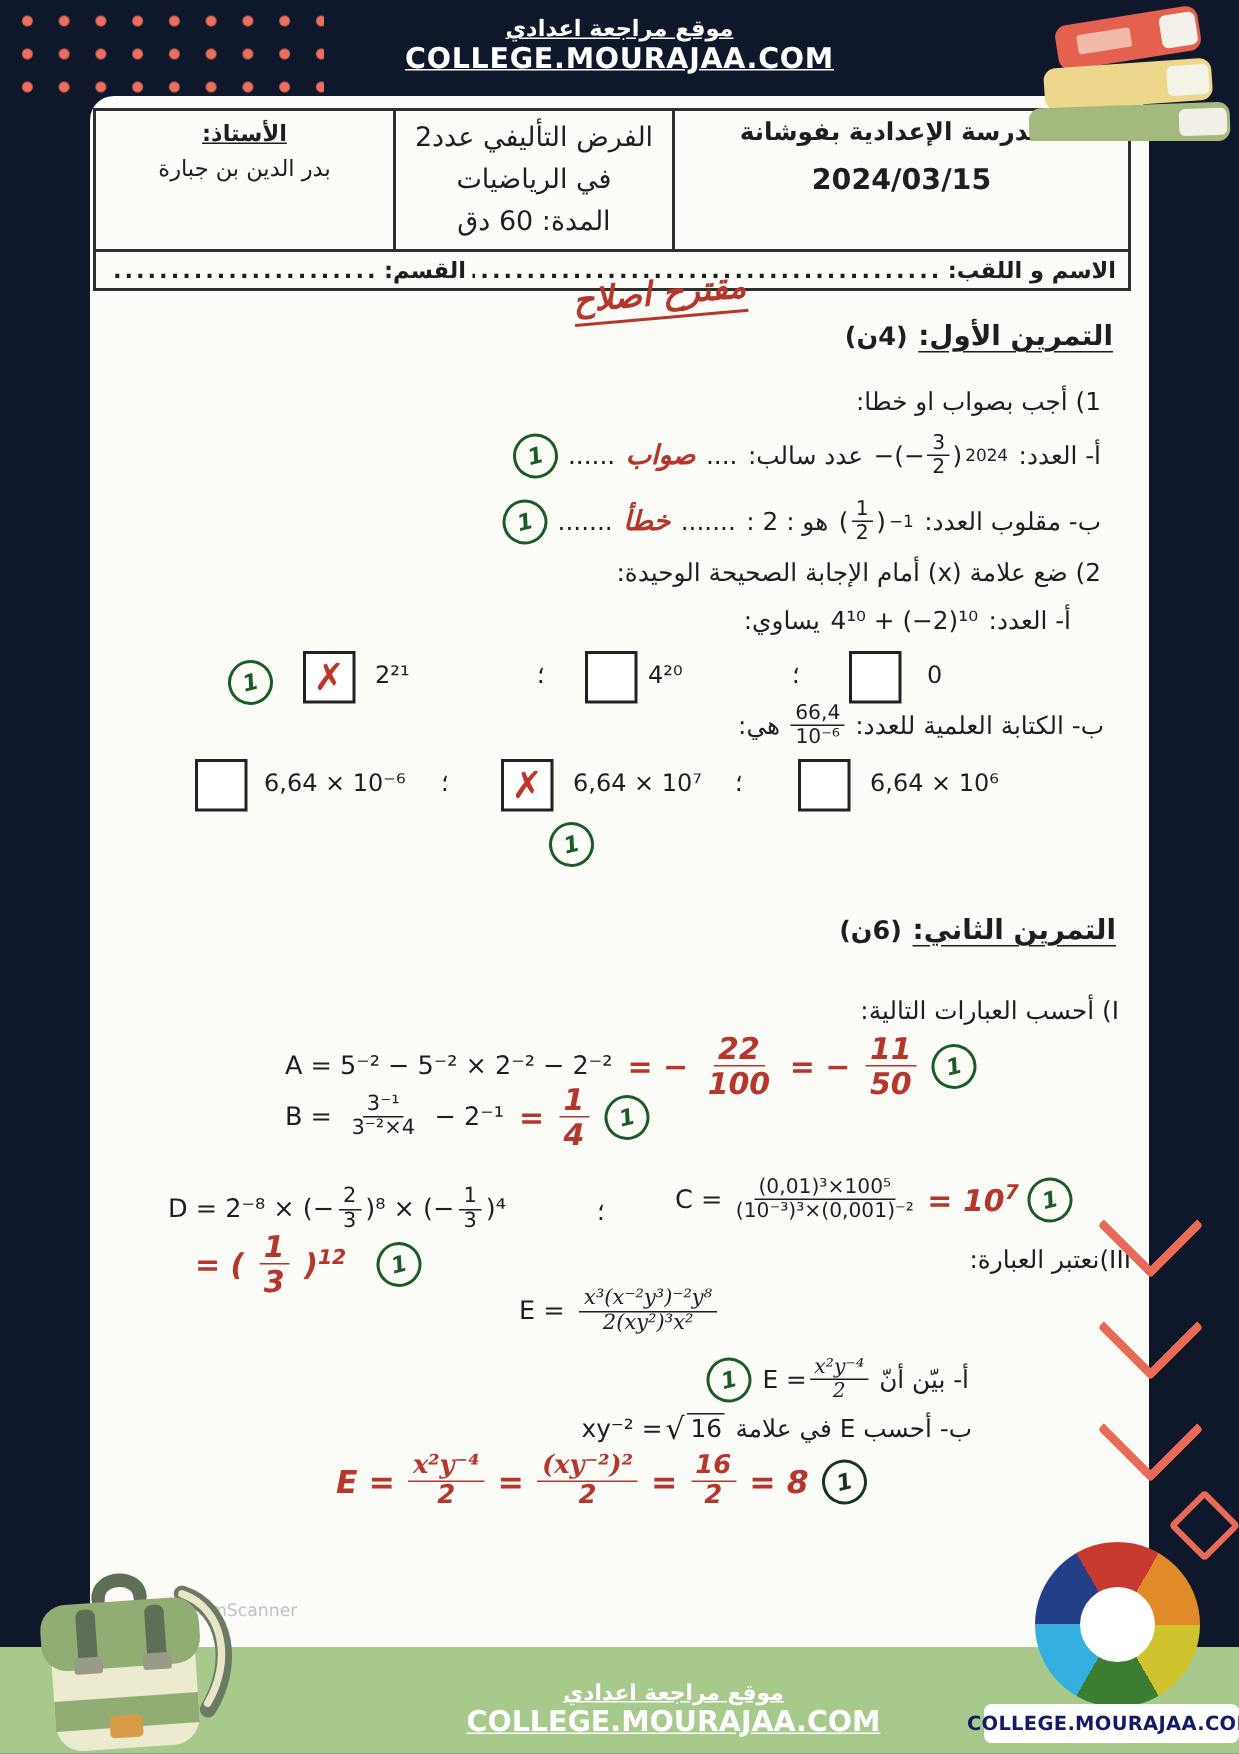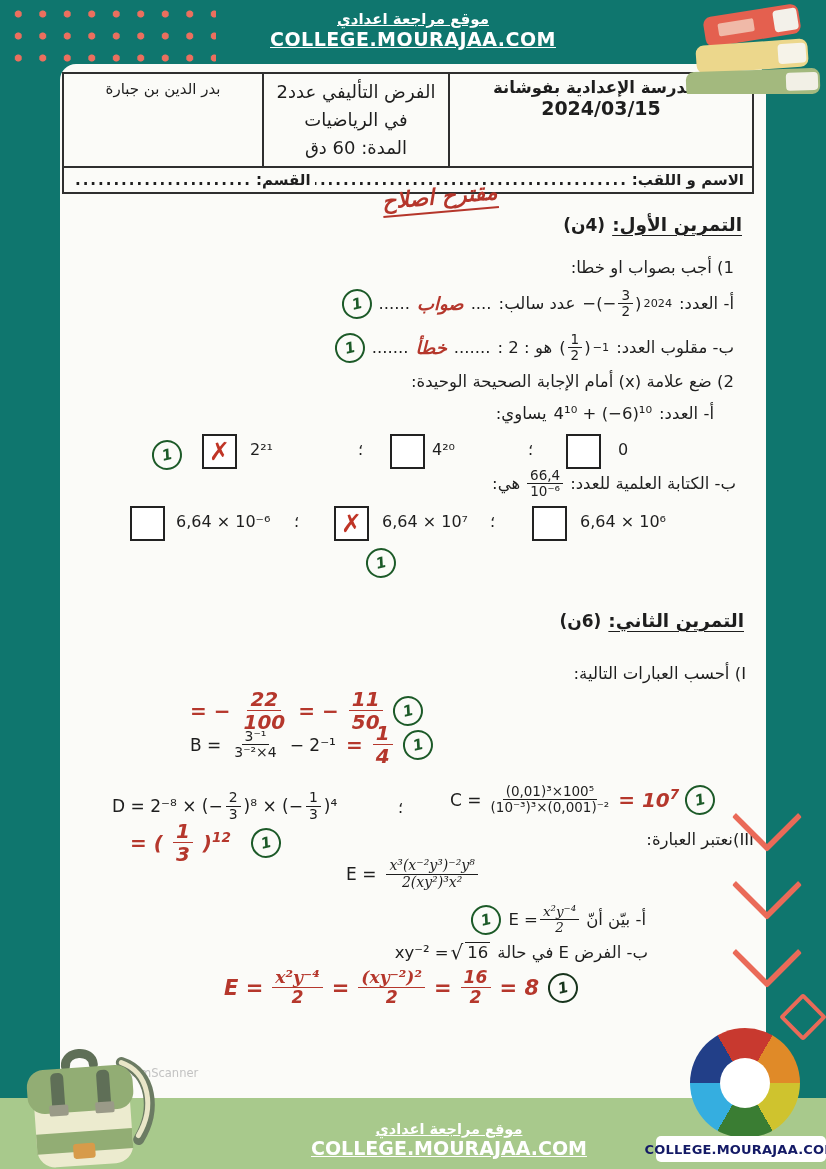--- a/index.html
+++ b/index.html
@@ -1,16 +1,16 @@
 <!DOCTYPE html>
 <html lang="ar"><head>
 <meta charset="utf-8">
 <style>
   html,body{margin:0;padding:0}
-  .stage{position:relative;width:826px;height:1169px;background:#0f766e;overflow:hidden;
+  .stage{position:relative;width:826px;height:1169px;background:#0f172a;overflow:hidden;
          font-family:"DejaVu Sans",sans-serif;color:#1e1e1e}
   
   .banner{position:absolute;top:10px;left:0;width:826px;text-align:center;color:#fff;z-index:4}
   .banner .t1{display:block;font-size:15px;font-weight:bold;text-decoration:underline}
   .banner .t2{display:block;font-size:19px;font-weight:bold;text-decoration:underline;letter-spacing:.5px}
   .fband{position:absolute;left:0;bottom:0;width:826px;height:71px;background:#a8c98c;z-index:3}
   .ftext{position:absolute;bottom:10px;left:0;width:826px;text-align:center;color:#fff;z-index:4;transform:translateX(36px)}
   .ftext .ft1{display:block;font-size:14.5px;font-weight:bold;text-decoration:underline}
   .ftext .ft2{display:block;font-size:19px;font-weight:bold;text-decoration:underline}
   
@@ -33,21 +33,21 @@
   .paper{position:absolute;left:60px;top:64px;width:706px;height:1034px;background:#fbfbf8;border-radius:16px;z-index:2}
   .wm{position:absolute;left:34px;top:1002px;color:#c2c2c2;font-size:11.5px;z-index:1}
   
   .itable{position:absolute;top:8px;left:2px;width:688px;border:2px solid #2f2f2f;direction:rtl}
   .itable .r1{display:flex}
   .cell{padding:4px 8px;text-align:center}
   .c-school{width:286px;border-left:2px solid #2f2f2f}
   .c-exam{width:168px;border-left:2px solid #2f2f2f;font-weight:normal;font-size:18px;line-height:1.55}
   .c-teacher{flex:1;font-size:15px;line-height:1.5}
   .school-name{font-weight:bold;font-size:16.5px}
-  .school-date{font-weight:bold;font-size:19px;margin-top:0}
+  .school-date{font-weight:bold;font-size:19px;margin-top:12px}
   .t-label{font-weight:bold;text-decoration:underline}
   .t-level{font-style:italic;font-weight:bold}
   .r2{border-top:2px solid #2f2f2f;display:flex;align-items:center;padding:3px 8px;font-size:15px;font-weight:bold;gap:4px}
   .dotfill{flex:1;overflow:hidden;white-space:nowrap;letter-spacing:2px;font-weight:bold}
   
   .rtl-row{position:absolute;direction:rtl;display:flex;align-items:center;gap:7px;font-size:16.5px;white-space:nowrap}
   .ltr-row{position:absolute;display:flex;align-items:center;gap:10px;font-size:17px;white-space:nowrap}
   .heading{font-weight:bold;font-size:18.5px;text-decoration:underline;text-underline-offset:4px}
   .pts{font-weight:bold;font-size:17px}
   .mathseg{direction:ltr;unicode-bidi:isolate;display:inline-flex;align-items:center;gap:2px}
@@ -112,20 +112,21 @@
         <div class="cell c-school">
           <div class="school-name">المدرسة الإعدادية بفوشانة</div>
           <div class="school-date"><bdi dir="ltr">2024/03/15</bdi></div>
         </div>
         <div class="cell c-exam">
           <div>الفرض التأليفي عدد2</div>
           <div>في الرياضيات</div>
           <div>المدة: 60 دق</div>
         </div>
         <div class="cell c-teacher">
+          <div class="t-label">الأستاذ:</div>
           <div>بدر الدين بن جبارة</div>
         </div>
       </div>
       <div class="r2">
         <span>الاسم و اللقب:</span>
         <span class="dotfill">....................................................................</span>
         <span>القسم:</span>
         <span class="dotfill" style="max-width:180px">...........................</span>
       </div>
     </div>
@@ -176,21 +177,21 @@
       <span>.......</span>
       <span class="grade">1</span>
     </div>
 
     <div class="rtl-row" style="top:308px;right:32px">
       <span>2) ضع علامة (x) أمام الإجابة الصحيحة الوحيدة:</span>
     </div>
 
     <div class="rtl-row" style="top:340px;right:52px">
       <span>أ- العدد:</span>
-      <span class="mathseg">4¹⁰ + (−6)¹⁰</span>
+      <span class="mathseg">4¹⁰ + (−2)¹⁰</span>
       <span>يساوي:</span>
     </div>
 
     <div class="optrow" style="top:368px">
       <span class="grade abs" style="left:92px;top:8px">1</span>
       <span class="cbx abs" style="left:142px;top:2px">
         <span class="xm">✗</span>
       </span>
       <span class="abs" style="left:190px;top:8px">2²¹</span>
       <span class="abs" style="left:298px;top:8px">؛</span>
@@ -229,20 +230,21 @@
     <div class="rtl-row" style="top:546px;right:22px">
       <span class="heading">التمرين الثاني:</span>
       <span class="pts">(6ن)</span>
     </div>
 
     <div class="rtl-row" style="top:600px;right:20px">
       <span>I) أحسب العبارات التالية:</span>
     </div>
 
     <div class="ltr-row" style="top:624px;left:130px">
+      <span>A = 5⁻² − 5⁻² × 2⁻² − 2⁻²</span>
       <span class="red hand bigred">= −</span>
       <span class="frac red hand bigred">
         <span class="fn">22</span>
         <span class="fd">100</span>
       </span>
       <span class="red hand bigred">= −</span>
       <span class="frac red hand bigred">
         <span class="fn">11</span>
         <span class="fd">50</span>
       </span>
@@ -323,21 +325,21 @@
         <span>E =</span>
         <span class="frac serifmath">
           <span class="fn">x²y⁻⁴</span>
           <span class="fd">2</span>
         </span>
       </span>
       <span class="grade">1</span>
     </div>
 
     <div class="rtl-row" style="top:876px;right:118px">
-      <span>ب- الفرض E في حالة</span>
+      <span>ب- أحسب E في علامة</span>
       <span class="mathseg">
         <span>xy⁻² =</span>
         <span style="font-size:20px">√</span>
         <span class="sqrt-body">16</span>
       </span>
     </div>
 
     <div class="ltr-row red hand" style="top:904px;left:164px;font-size:21px;gap:9px">
       <span>E =</span>
       <span class="frac">

